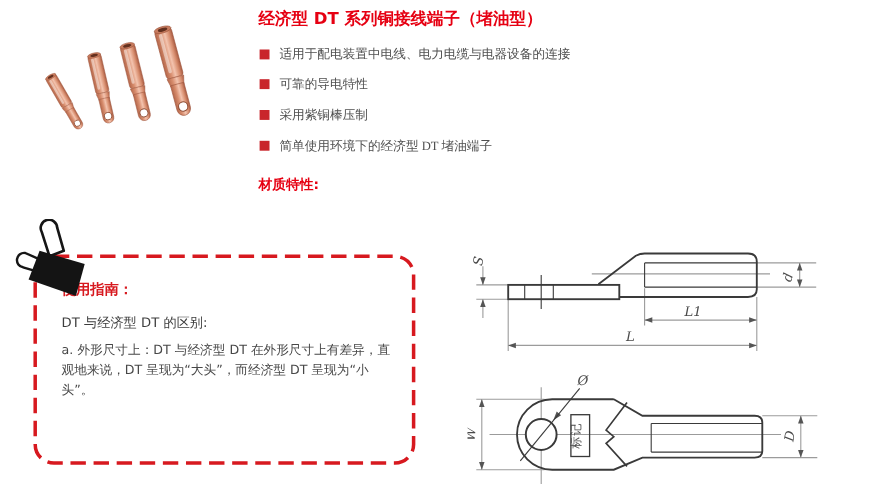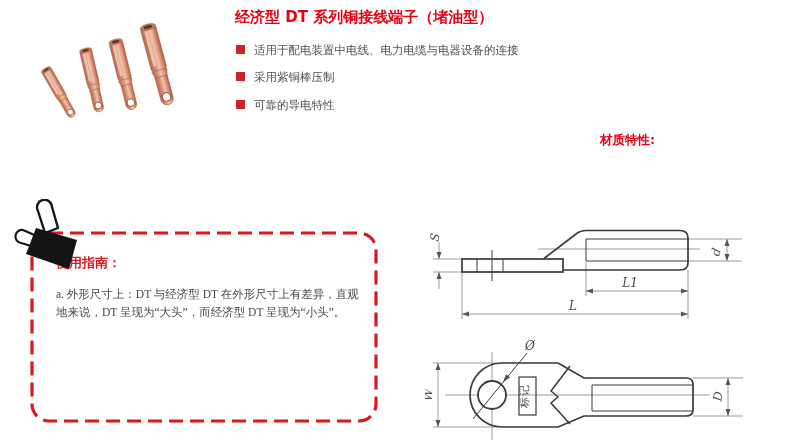--- a/index.html
+++ b/index.html
@@ -6,29 +6,29 @@
   .page{position:relative;width:790px;height:448px;background:#ffffff;overflow:hidden;
         font-family:"DejaVu Sans","Liberation Sans",sans-serif;}
 
   
   .content{position:absolute;left:235px;top:8px;width:420px;}
   .title{font-size:15px;font-weight:bold;color:#e60012;margin:0 0 15px 0;line-height:1.3;}
   .feat-list{list-style:none;margin:0;padding:0;}
   .feat{display:flex;align-items:flex-start;margin:0 0 13px 0;font-size:11.5px;color:#4f4f4f;line-height:1.3;font-family:Liberation Serif, serif;}
   .sq{flex:0 0 auto;width:9px;height:9px;margin:2px 9px 0 1px;background:#c9252b;}
   .sq.dark{background:#4d4d4d;}
-  .mat-head{font-size:12.5px;font-weight:bold;color:#e60012;margin:19px 0 12px 0;text-align:right;}
+  .mat-head{font-size:12.5px;font-weight:bold;color:#e60012;margin:19px 0 12px 0;}
 
   
   .guide-border{position:absolute;left:29px;top:230px;width:350px;height:194px;}
   .guide-content{position:absolute;left:30px;top:233px;width:344px;height:186px;
                  box-sizing:border-box;padding:21px 10px 0 26px;}
   .guide-h{font-size:13px;font-weight:bold;color:#d7191f;margin:0 0 13px 0;}
   .guide-sub{font-size:12px;color:#3d3d3d;margin:0 0 7px 0;}
-  .guide-p{font-size:11.5px;color:#474747;line-height:1.58;margin:0 0 11px 0;font-family:Liberation Serif, serif;}
+  .guide-p{font-size:11.5px;color:#474747;line-height:1.58;margin:0 0 11px 0;}
   .clip{position:absolute;left:13px;top:199px;width:74px;height:74px;}
 
   
   .photo{position:absolute;left:12px;top:12px;width:212px;height:128px;}
   .draw1{position:absolute;left:425px;top:213px;width:320px;height:112px;}
   .draw2{position:absolute;left:425px;top:330px;width:320px;height:118px;}
 
   .dimlabel{font-family:"DejaVu Serif","Liberation Serif",serif;font-style:italic;
             font-size:12px;fill:#4a4a4a;}
   .stamptext{font-size:11px;fill:#4a4a4a;letter-spacing:1px;}
@@ -65,37 +65,42 @@
 
   <div class="content">
     <h1 class="title">经济型 DT 系列铜接线端子（堵油型）</h1>
     <ul class="feat-list">
       <li class="feat">
         <span class="sq"></span>
         <span>适用于配电装置中电线、电力电缆与电器设备的连接</span>
       </li>
       <li class="feat">
         <span class="sq"></span>
+        <span>可靠的导电特性</span>
+      </li>
+      <li class="feat">
+        <span class="sq"></span>
         <span>采用紫铜棒压制</span>
       </li>
       <li class="feat">
         <span class="sq"></span>
-        <span>可靠的导电特性</span>
+        <span>简单使用环境下的经济型 DT 堵油端子</span>
       </li>
     </ul>
     <h2 class="mat-head">材质特性:</h2>
     <ul class="feat-list">
     </ul>
   </div>
 
   <svg class="guide-border" viewBox="0 0 350 194">
     <rect x="3" y="3" width="344" height="188" rx="17" fill="none" stroke="#d7191f" stroke-width="3.2" stroke-dasharray="14 7"></rect>
   </svg>
   <div class="guide-content">
     <div class="guide-h">使用指南：</div>
+    <div class="guide-sub">DT 与经济型 DT 的区别:</div>
     <p class="guide-p">a. 外形尺寸上：DT 与经济型 DT 在外形尺寸上有差异，直观地来说，DT 呈现为“大头”，而经济型 DT 呈现为“小头”。</p>
   </div>
 
   <svg class="clip" viewBox="0 0 74 74">
     <path d="M32,34 L25,12 A7.5,7.5 0 1 1 39,8 L45,29 Z" fill="#ffffff" stroke="#161616" stroke-width="2.4" stroke-linejoin="round"></path>
     <path d="M28,39 L10,31 A6.5,6.5 0 1 0 8,44 L25,49 Z" fill="#ffffff" stroke="#161616" stroke-width="2.2" stroke-linejoin="round"></path>
     <polygon points="23,29 64,41 56,70 13,55" fill="#141414"></polygon>
   </svg>
 
   <svg class="draw1" viewBox="0 0 320 112">

